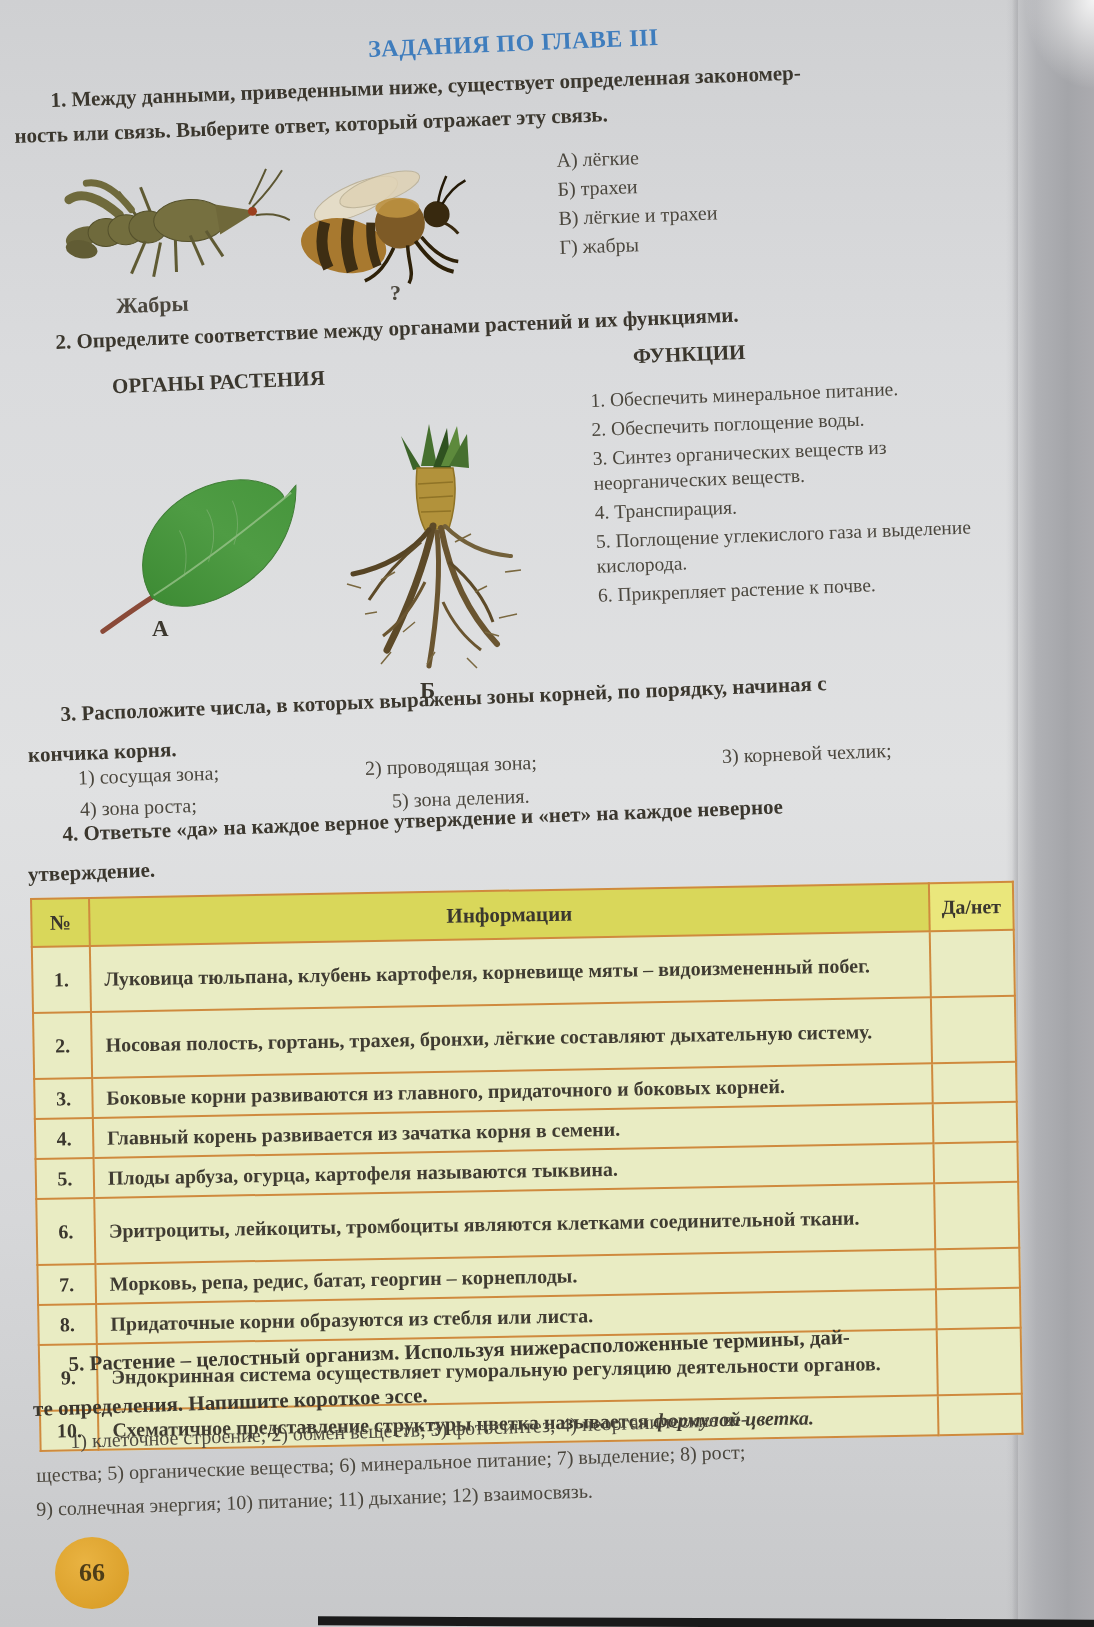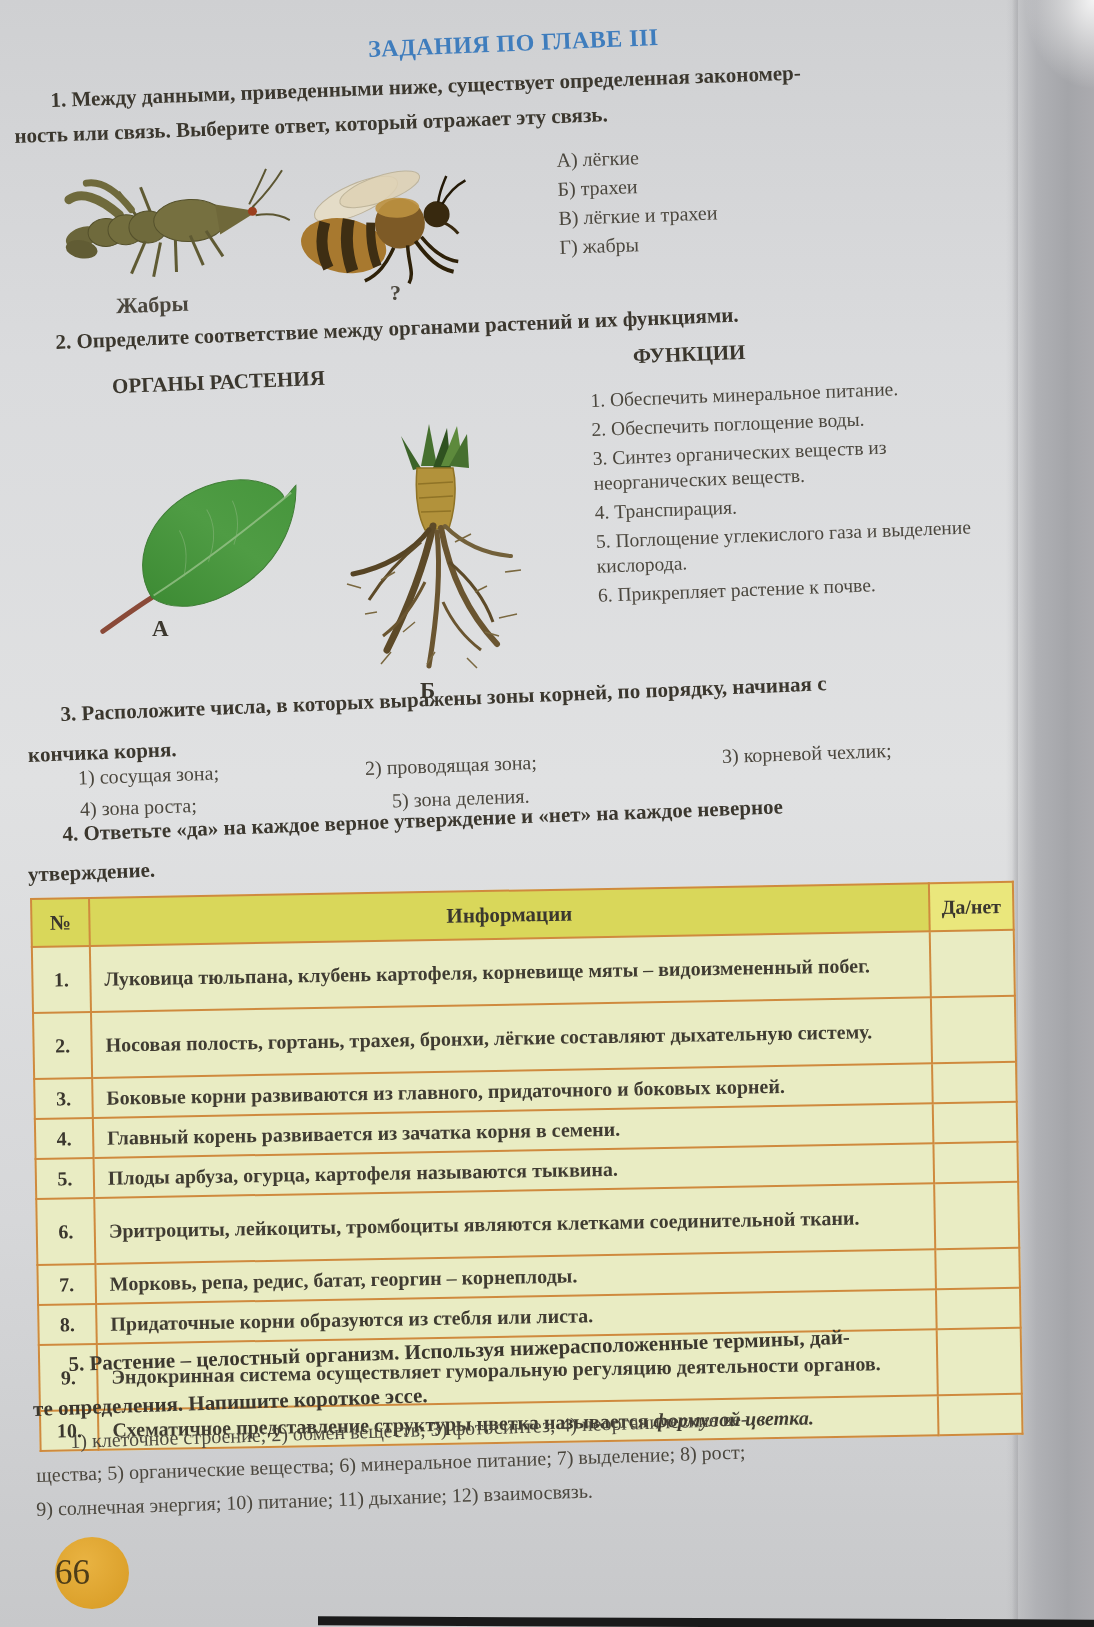--- a/index.html
+++ b/index.html
@@ -37,22 +37,22 @@
   table.yn thead th{background:#d9d75a;font-size:21px;font-weight:700;color:#3b372e;height:44px;}
   table.yn thead th.hyn{background:#eae77c;font-size:20px;}
   td.c-num{text-align:center;font-weight:700;font-size:20px;color:#3b372e;}
   td.c-info{font-size:20px;font-weight:600;color:#403c32;padding:3px 28px 3px 13px;line-height:25px;white-space:normal;}
   td.c-info .it{font-style:italic;}
   tr.h-short td{height:32px;}
   tr.h-tall td{height:58px;}
   .pagenum{
     position:absolute;left:55px;top:1537px;width:74px;height:72px;border-radius:50%;
     background:radial-gradient(circle at 40% 35%,#e9b342,#dba02a 75%);
-    display:flex;align-items:center;
-    font-size:35px;font-weight:400;color:#4e3d18;
+    display:flex;align-items:center;justify-content:center;
+    font-size:26px;font-weight:700;color:#4e3d18;
   }
 </style>
 </head>
 <body>
 
 <div class="photo">
   <div class="edge-line"></div>
   <div class="edge-right"></div>
   <div class="corner-glare"></div>
 

